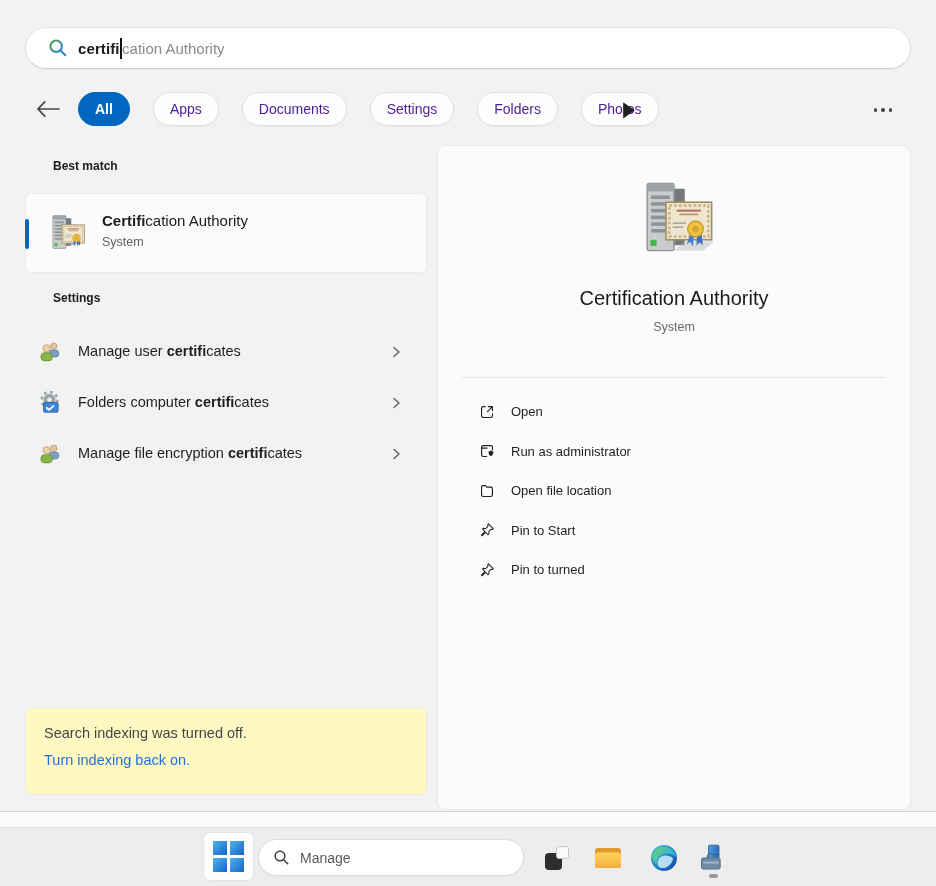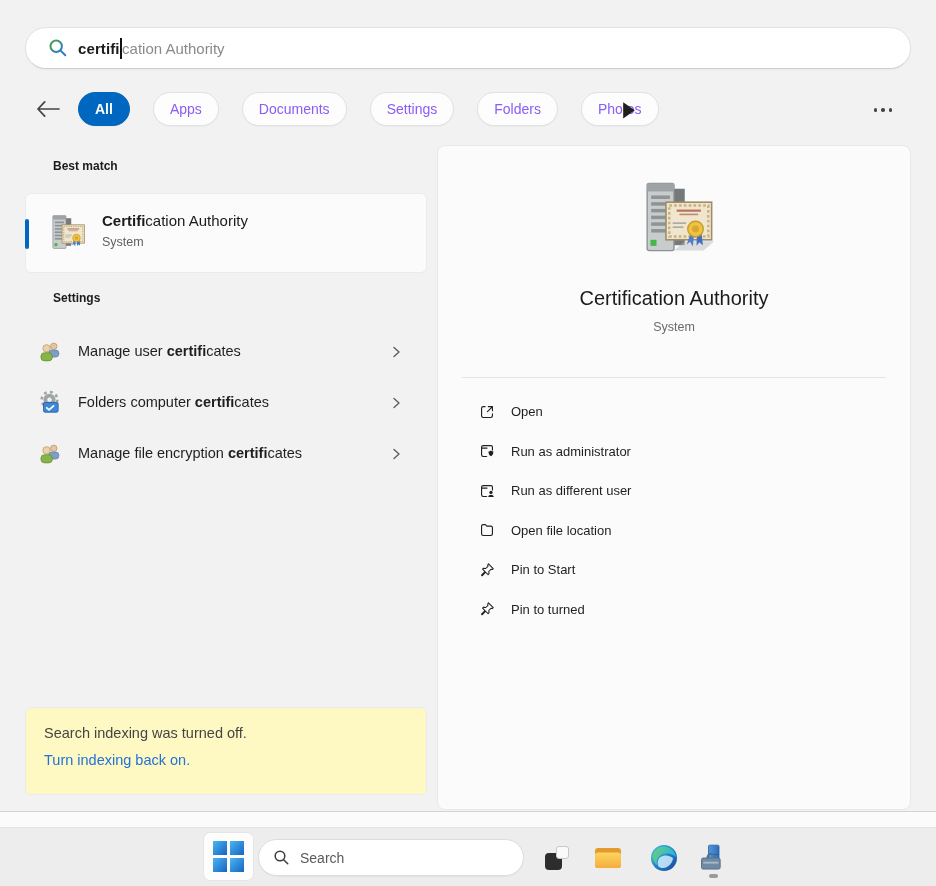--- a/index.html
+++ b/index.html
@@ -16,21 +16,21 @@
   .typed { color:#1b1b1b; font-weight:700; letter-spacing:.1px; }
   .caret { width:1.5px; height:21px; background:#111; margin:0 0.5px; animation:blink 1.1s steps(1) infinite; }
   @keyframes blink { 50% { opacity:0; } }
   .suggestion { color:#8a8a8a; font-weight:400; }
 
   
   .tabs-row { position:absolute; left:0; top:92px; width:936px; height:36px; }
   .back-btn { position:absolute; left:36px; top:7px; width:24px; height:20px; cursor:pointer; }
   .pills { position:absolute; left:78px; top:0; display:flex; gap:23px; align-items:center; height:34px; }
   .pill { height:34px; padding:0 16px; border-radius:17px; background:#fdfdfd; border:1px solid #e1e1e1;
-    display:flex; align-items:center; font-size:14px; color:#8b5cf6; cursor:pointer; white-space:nowrap;
+    display:flex; align-items:center; font-size:14px; color:#4c1d95; cursor:pointer; white-space:nowrap;
     box-shadow:0 1px 1px rgba(0,0,0,0.03); }
   .pill.active { background:var(--accent,#0067c0); border-color:var(--accent,#0067c0); color:#fff; font-weight:700; }
   .expand-btn { position:absolute; left:622px; top:9px; width:14px; height:16px; cursor:pointer; }
   .expand-btn svg { display:block; }
   .more-btn { position:absolute; left:874px; top:12px; width:30px; height:12px; display:flex; gap:4px; align-items:center; cursor:pointer; }
   .more-btn i { width:3.4px; height:3.4px; border-radius:50%; background:#454545; display:block; }
 
   
   .section-header { position:absolute; left:44px; font-size:12px; font-weight:700; color:#1b1b1b;padding-left:9px; }
   .hdr-best { top:159px; }
@@ -263,28 +263,20 @@
       </div>
       <div class="action-row">
         <svg viewBox="0 0 24 24">
           <path d="M19.25 10.5 V7 A2.25 2.25 0 0 0 17 4.75 H7 A2.25 2.25 0 0 0 4.75 7 V17 A2.25 2.25 0 0 0 7 19.25 H11.5 M4.75 8.1 H12" fill="none" stroke="#1f1f1f" stroke-width="1.5" stroke-linecap="round" stroke-linejoin="round"></path>
           <path d="M17.25 11.4 c.9 .8 2 1.25 3.25 1.3 0 3.2 -1.1 5.3 -3.25 6.25 -2.15 -.95 -3.25 -3.05 -3.25 -6.25 1.25 -.05 2.35 -.5 3.25 -1.3 z" fill="#1f1f1f"></path>
         </svg>
         <span class="action-label">Run as administrator</span>
       </div>
       <div class="action-row">
         <svg viewBox="0 0 24 24">
-          <path d="M19.25 10.5 V7 A2.25 2.25 0 0 0 17 4.75 H7 A2.25 2.25 0 0 0 4.75 7 V17 A2.25 2.25 0 0 0 7 19.25 H11.5 M4.75 8.1 H12" fill="none" stroke="#1f1f1f" stroke-width="1.5" stroke-linecap="round" stroke-linejoin="round"></path>
-          <circle cx="17.3" cy="13.9" r="2.15" fill="#1f1f1f"></circle>
-          <path d="M13.5 20 c.4 -1.95 1.9 -3.05 3.8 -3.05 s3.4 1.1 3.8 3.05 z" fill="#1f1f1f"></path>
-        </svg>
-        <span class="action-label">Run as different user</span>
-      </div>
-      <div class="action-row">
-        <svg viewBox="0 0 24 24">
           <path d="M4.75 7 A2.25 2.25 0 0 1 7 4.75 H9.8 L11.8 6.75 H17 A2.25 2.25 0 0 1 19.25 9 V17 A2.25 2.25 0 0 1 17 19.25 H7 A2.25 2.25 0 0 1 4.75 17 Z" fill="none" stroke="#1f1f1f" stroke-width="1.5" stroke-linejoin="round"></path>
         </svg>
         <span class="action-label">Open file location</span>
       </div>
       <div class="action-row">
         <svg viewBox="0 0 24 24">
           <path d="M13.9 3.7 l6.4 6.4 -1.25 1.25 -1.75 -.3 -2.95 2.95 .4 2.95 -1.3 1.3 -3.25 -3.25 -4.7 4.7 -.85 -.85 4.7 -4.7 -3.25 -3.25 1.3 -1.3 2.95 .4 2.95 -2.95 -.3 -1.75 z" fill="none" stroke="#1f1f1f" stroke-width="1.4" stroke-linejoin="round"></path>
         </svg>
         <span class="action-label">Pin to Start</span>
       </div>
@@ -308,21 +300,21 @@
           <i></i>
           <i></i>
         </div>
     </div>
 
     <div class="tb-search">
       <svg viewBox="0 0 18 18">
         <circle cx="7.4" cy="7.4" r="5.1" fill="none" stroke="#3c3c3c" stroke-width="1.6"></circle>
         <line x1="11.3" y1="11.3" x2="15.6" y2="15.6" stroke="#3c3c3c" stroke-width="1.6" stroke-linecap="round"></line>
       </svg>
-      <span class="tb-search-label">Search</span>
+      <span class="tb-search-label">Manage</span>
     </div>
 
     <div class="tb-icon tv">
       <div class="taskview">
         <div class="backsq"></div>
           <div class="frontsq"></div>
       </div>
     </div>
 
     <div class="tb-icon fe">

